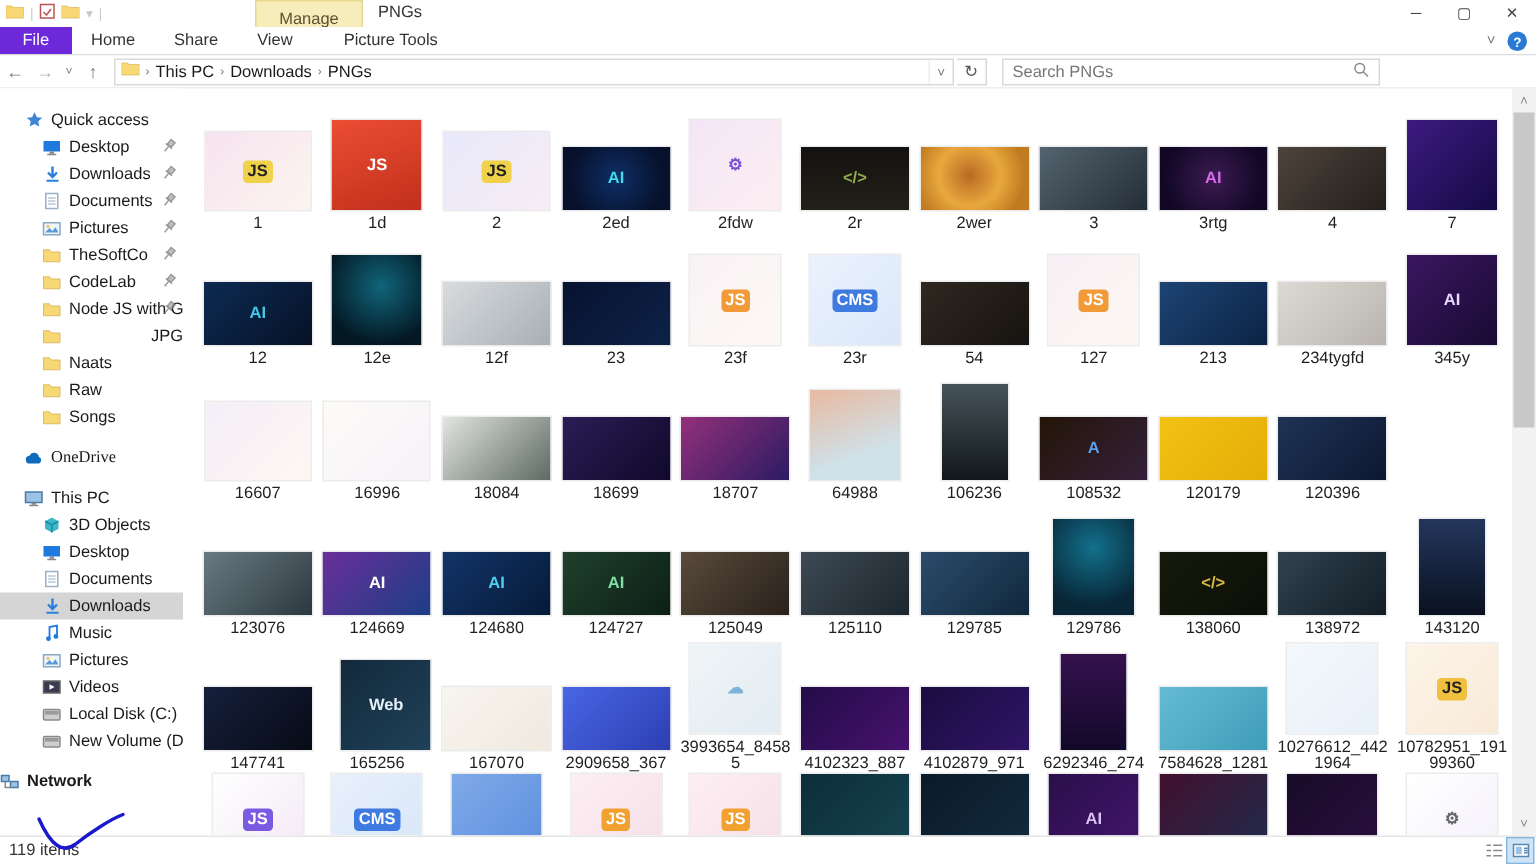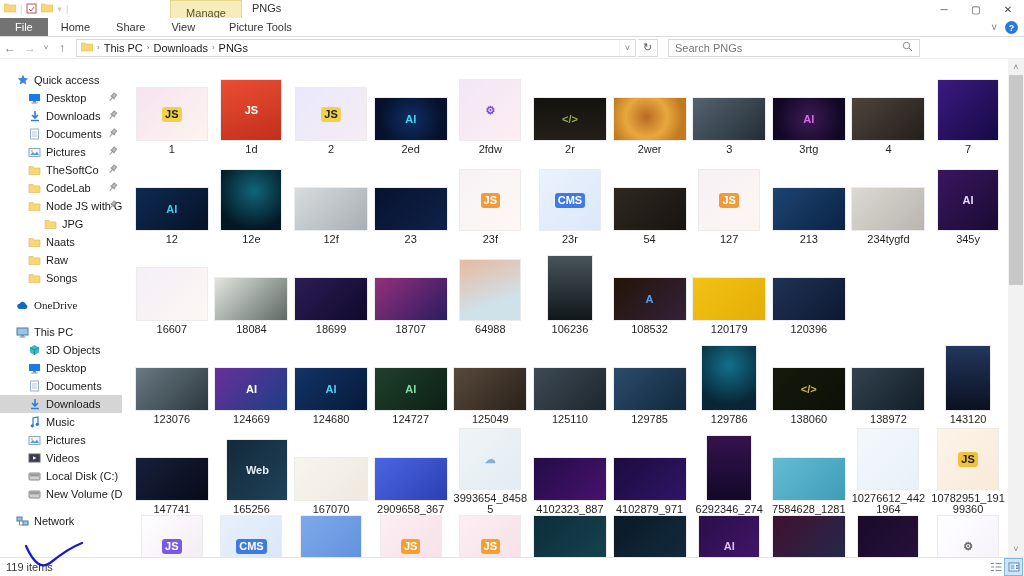--- a/index.html
+++ b/index.html
@@ -12,21 +12,21 @@
   .qat { display:flex; align-items:center; gap:4px; padding-left:4px; }
   .qat .sep { color:#c8c8c8; font-size:9px; }
   .manage-tab { position:absolute; left:170px; top:0; width:72px; height:24px; background:#f7edbb; border:1px solid #e6d88f; border-bottom:none; display:flex; align-items:center; justify-content:center; color:#5a5230; }
   .win-title { position:absolute; left:252px; top:2px; color:#333; }
   .win-controls { position:absolute; right:0; top:0; display:flex; }
   .win-controls .wbtn { width:32px; height:18px; display:flex; align-items:center; justify-content:center; color:#444; font-size:10px; }
 
   
   .ribbonrow { position:absolute; top:18px; left:0; right:0; height:19px; background:#fff; border-bottom:1px solid #dcdcdc; display:flex; align-items:stretch; font-size:11px; }
   .rtab { padding:0 13px; display:flex; align-items:center; color:#333; }
-  .rtab.file { background:#737373; color:#fff; padding:0 15px; }
+  .rtab.file { background:#6d28d9; color:#fff; padding:0 15px; }
   .rtab.context { margin-left:8px; }
   .ribbon-right { position:absolute; right:6px; top:0; height:19px; display:flex; align-items:center; gap:8px; }
   .collapse-caret { color:#777; font-size:10px; }
   .help-circle { width:13px; height:13px; border-radius:50%; background:#2a7ad4; color:#fff; font-size:9px; font-weight:bold; display:flex; align-items:center; justify-content:center; }
 
   
   .navrow { position:absolute; top:37px; left:0; right:0; height:22px; display:flex; align-items:center; background:#fff; border-bottom:1px solid #eee; font-size:11px; }
   .navbtn { width:20px; text-align:center; color:#777; font-size:12px; }
   .navbtn.fwd { color:#b5b5b5; }
   .navbtn.small { width:12px; font-size:8px; }
@@ -255,21 +255,21 @@
           </svg>
         </span>
         <span class="slabel">Node JS with GP</span>
         <span class="pin"><svg width="11" height="11">
             <g transform="rotate(40 5.5 5.5)" stroke="#777" fill="none">
               <rect x="3.8" y="1" width="3.4" height="4" fill="#aaa"></rect>
               <path d="M2.8 5.4h5.4M5.5 5.4v4.4"></path>
             </g>
           </svg></span>
       </div>
-      <div class="srow" style="padding-left: 44px;">
+      <div class="srow" style="padding-left: 28px; justify-content: space-between;">
         <span class="ic">
           <svg width="13" height="11">
             <path d="M1 1.5h4l1 1.5h6v6.5H1z" fill="#f8d775" stroke="#d9b65a" stroke-width=".6"></path>
           </svg>
         </span>
         <span class="slabel">JPG</span>
       </div>
       <div class="srow" style="padding-left: 28px;">
         <span class="ic">
           <svg width="13" height="11">
@@ -392,21 +392,21 @@
       <div class="srow" style="padding-left: 28px;">
         <span class="ic">
           <svg width="13" height="9">
             <rect x="1" y="1" width="11" height="7" rx="1" fill="#cfcfcf" stroke="#8a8a8a"></rect>
             <rect x="2" y="2" width="9" height="2.4" fill="#9a9a9a"></rect>
           </svg>
         </span>
         <span class="slabel">New Volume (D:)</span>
       </div>
       <div class="sgap"></div>
-      <div class="srow" style="padding-left: 16px;">
+      <div class="srow" style=" font-weight: bold;">
         <span class="ic">
           <svg width="13" height="11">
             <rect x="1" y="1" width="5" height="4" fill="#9cc3e5" stroke="#4a7aa8"></rect>
             <rect x="7" y="5" width="5" height="4" fill="#9cc3e5" stroke="#4a7aa8"></rect>
             <path d="M3.5 5v4h4" stroke="#888" fill="none"></path>
           </svg>
         </span>
         <span class="slabel">Network</span>
       </div>
     </div>
@@ -525,20 +525,24 @@
           <div class="thumb a-sq" style="background: linear-gradient(135deg, rgb(58, 22, 96), rgb(25, 11, 51));">
             <span class="glyph" style="color: rgb(230, 216, 255);">AI</span>
           </div>
           <div class="fname">345y</div>
         </div>
       </div>
       <div class="grow rmid">
         <div class="cell">
           <div class="thumb a-l2" style="background: linear-gradient(135deg, rgb(244, 238, 248), rgb(253, 247, 243));"></div>
           <div class="fname">16607</div>
+        </div>
+        <div class="cell">
+          <div class="thumb a-l2" style="background: linear-gradient(135deg, rgb(253, 251, 247), rgb(246, 242, 250));"></div>
+          <div class="fname">16996</div>
         </div>
         <div class="cell">
           <div class="thumb a-l" style="background: linear-gradient(135deg, rgb(227, 229, 224), rgb(93, 106, 100));"></div>
           <div class="fname">18084</div>
         </div>
         <div class="cell">
           <div class="thumb a-l" style="background: linear-gradient(135deg, rgb(42, 29, 85), rgb(16, 9, 43));"></div>
           <div class="fname">18699</div>
         </div>
         <div class="cell">

